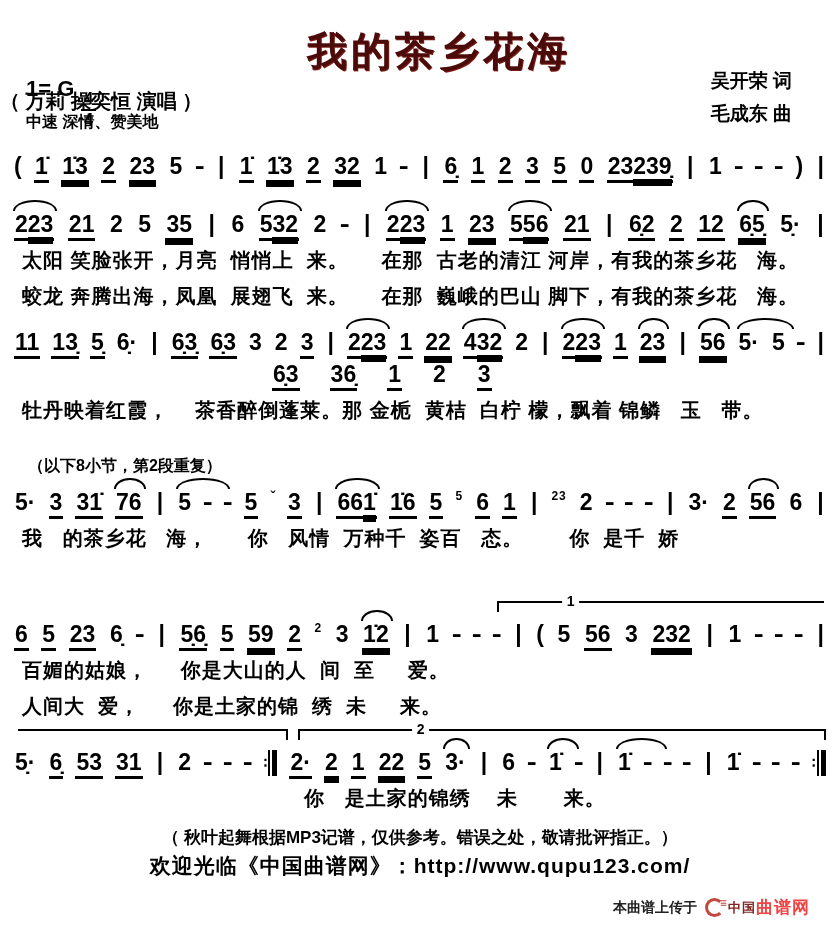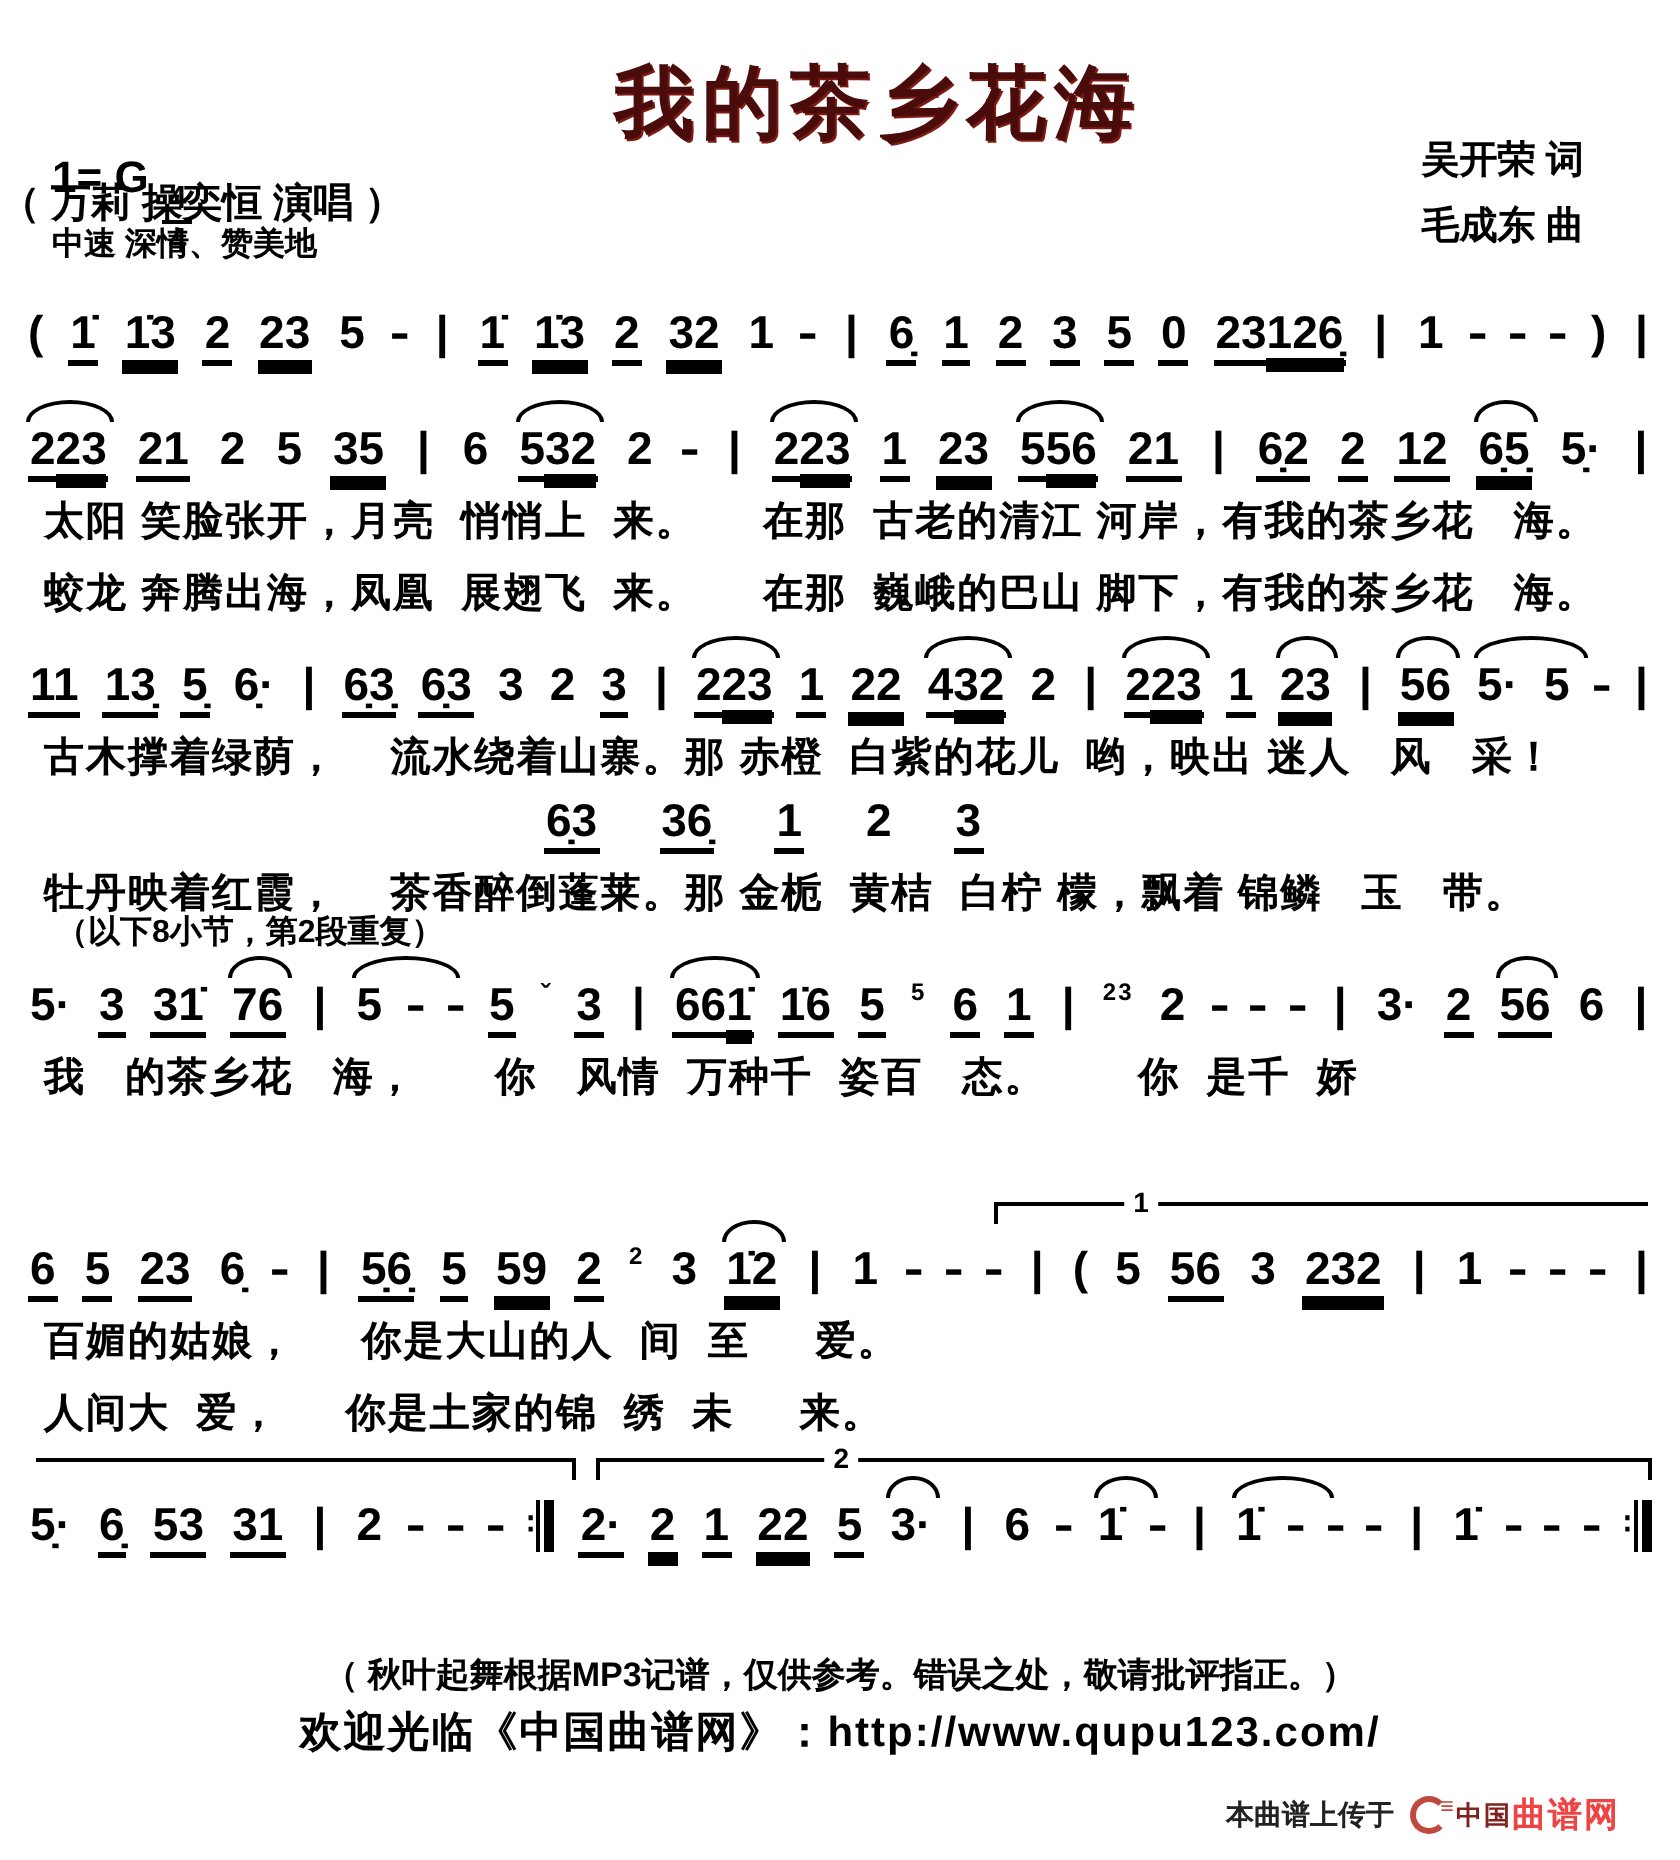--- a/index.html
+++ b/index.html
@@ -101,21 +101,21 @@
         <span class="n u2">32</span>
         <span class="n">1</span>
         <span class="dash">-</span>
         <span class="bar">|</span>
         <span class="n u1">6̣</span>
         <span class="n u1">1</span>
         <span class="n u1">2</span>
         <span class="n u1">3</span>
         <span class="n u1">5</span>
         <span class="n u1">0</span>
-        <span class="n u1">23<span class="sub">126̣</span></span>
+        <span class="n u1">23<span class="sub">239̣</span></span>
         <span class="bar">|</span>
         <span class="n">1</span>
         <span class="dash">-</span>
         <span class="dash">-</span>
         <span class="dash">-</span>
         <span class="par">)</span>
         <span class="bar">|</span>
       </div>
     </div>
     <div class="sys" style="top: 196px;">
@@ -169,21 +169,20 @@
         <span class="n u1">2<span class="sub">23</span><i class="arc"></i></span>
         <span class="n u1">1</span>
         <span class="n u2">23<i class="arc"></i></span>
         <span class="bar">|</span>
         <span class="n u2">56<i class="arc"></i></span>
         <span class="n">5·<i class="arc" style="width: 240%;"></i></span>
         <span class="n">5</span>
         <span class="dash">-</span>
         <span class="bar">|</span>
       </div>
-      <div class="lyr">古木撑着绿荫，    流水绕着山寨。那 赤橙  白紫的花儿  哟，映出 迷人   风   采！</div>
       <div class="nrow extra" style="margin-left: 258px;">
         <span class="n u1">6̣3</span>
         <span class="n u1">36̣</span>
         <span class="n u1">1</span>
         <span class="n">2</span>
         <span class="n u1">3</span>
       </div>
       <div class="lyr">牡丹映着红霞，    茶香醉倒蓬莱。那 金栀  黄桔  白柠 檬，飘着 锦鳞   玉   带。</div>
     </div>
     <div class="sys" style="top: 474px;">
@@ -300,20 +299,21 @@
         <span class="n">1̇</span>
         <span class="dash">-</span>
         <span class="dash">-</span>
         <span class="dash">-</span>
         <span class="rep">
           <span class="rd">∶</span>
           <span class="rthin"></span>
           <span class="rthick"></span>
         </span>
       </div>
+      <div class="lyr" style="margin-left: 290px;">你   是土家的锦绣    未       来。</div>
     </div>
   </div>
 
 <div class="footnote">（ 秋叶起舞根据MP3记谱，仅供参考。错误之处，敬请批评指正。）</div>
 
 <div class="site">欢迎光临《中国曲谱网》：http://www.qupu123.com/</div>
 
 <div class="uploader">
   <span>本曲谱上传于</span>
   <span class="licon"></span>

